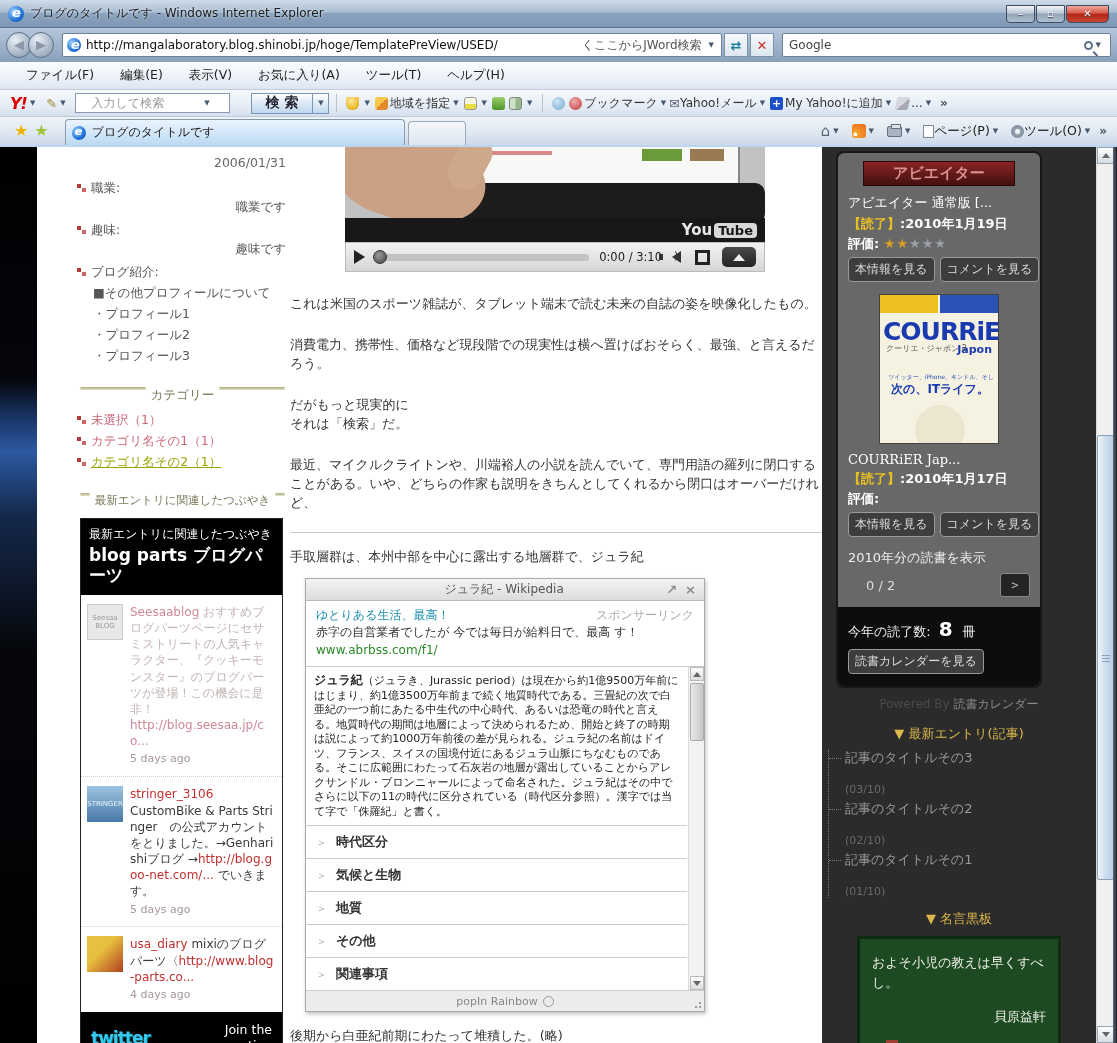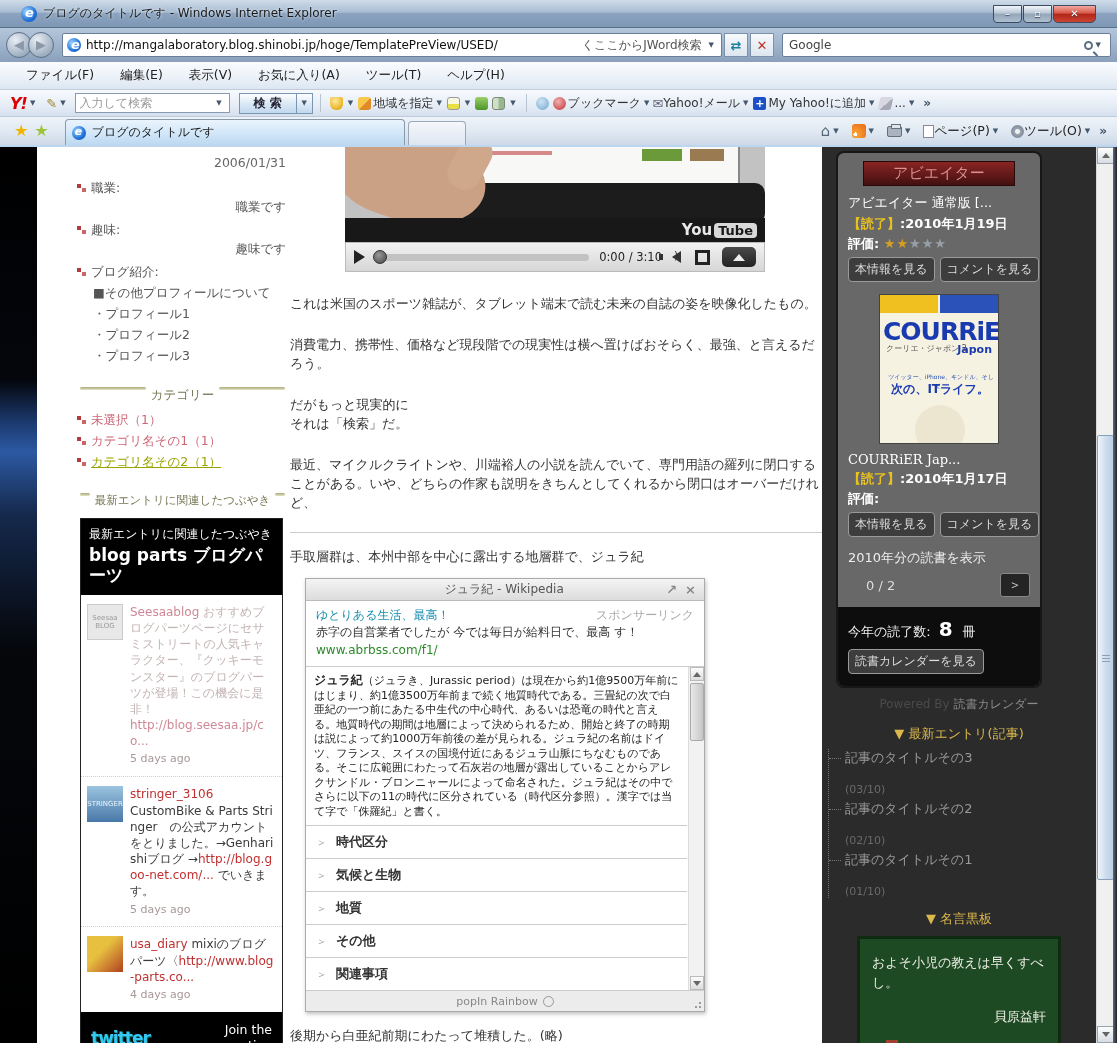--- a/index.html
+++ b/index.html
@@ -2,21 +2,21 @@
 <html><head>
 <meta charset="utf-8">
 <style>
   * { margin:0; padding:0; box-sizing:border-box; }
   html,body { width:1117px; height:1043px; overflow:hidden; font-family:"DejaVu Sans",sans-serif; }
   body { position:relative; background:#fff; }
 
   
   .titlebar { position:absolute; left:0; top:0; width:1117px; height:28px;
     background:linear-gradient(180deg,#cfdce9 0%,#a8bcd2 45%,#8ba3bf 50%,#7e97b5 100%);
-    border-bottom:1px solid #5a718c; display:flex; align-items:center; padding:0 21px; }
+    border-bottom:1px solid #5a718c; display:flex; align-items:center; padding:0 8px; }
   .ie-icon { width:16px; height:16px; border-radius:8px;
     background:radial-gradient(circle at 35% 35%,#9fd4ff,#1f71d8 60%,#0d4ea8); position:relative; flex:0 0 16px; }
   .ie-icon::after { content:"e"; position:absolute; left:4px; top:-1px; color:#fff; font-size:13px; font-weight:bold; font-style:italic; }
   .title-text { margin-left:6px; font-size:12px; color:#1b1b1b; text-shadow:0 0 3px #e8f2fb; white-space:nowrap; }
   .winbtns { margin-left:auto; display:flex; }
   .winbtn { width:29px; height:18px; border:1px solid #3c4c5e; border-radius:0 0 4px 4px; margin-left:1px;
     background:linear-gradient(180deg,#f2f6fa,#b9c6d4 45%,#94a5b8 50%,#aebfd0); color:#fff; font-size:10px;
     display:flex; align-items:center; justify-content:center; text-shadow:0 1px 1px #334; }
   .winbtn.close { width:43px; background:linear-gradient(180deg,#f0a8a0,#d85848 45%,#b02618 50%,#cc4434); border-radius:0 0 5px 5px; font-weight:bold; }
 
@@ -44,24 +44,24 @@
     background:linear-gradient(180deg,#fafcfe 0%,#eef3f9 50%,#dce6f2 100%); border-bottom:1px solid #c3ccd8;
     display:flex; align-items:center; padding-left:26px; }
   .menu-item { font-size:12.5px; color:#222; margin-right:26px; }
 
   .yahoobar { position:absolute; left:0; top:90px; width:1117px; height:27px;
     background:linear-gradient(180deg,#f7fafd 0%,#e6edf6 60%,#d5e0ee 100%); border-bottom:1px solid #bfcad8;
     display:flex; align-items:center; padding-left:10px; font-size:12px; color:#333; white-space:nowrap; overflow:hidden; }
   .ylogo { color:#d00; font-weight:bold; font-style:italic; font-size:16px; letter-spacing:-1px; }
   .pencil { color:#a08a30; font-size:13px; margin-left:8px; }
   .y-input { width:155px; height:20px; background:#fff; border:1px solid #8a9ab0; font-size:12px; color:#999;
-    display:flex; align-items:center; padding:0 4px; margin-left:6px; }
+    display:flex; align-items:center; padding:0 16px; margin-left:6px; }
   .y-input .dd { margin-left:auto; }
   .ybtn { height:21px; padding:0 14px; background:linear-gradient(180deg,#fdfefe,#d8e7f5 55%,#c2d8ee); border:1px solid #7a96b5;
-    font-size:12px; font-weight:bold; color:#223; display:flex; align-items:center; margin-left:9px; }
+    font-size:14px; font-weight:bold; color:#223; display:flex; align-items:center; margin-left:21px; }
   .ybtn-dd { height:21px; width:16px; background:linear-gradient(180deg,#fdfefe,#c2d8ee); border:1px solid #7a96b5; border-left:0;
     display:flex; align-items:center; justify-content:center; }
   .vsep { width:1px; height:18px; background:#b8c4d2; margin:0 7px; }
   .ico { display:inline-block; width:13px; height:13px; border-radius:3px; margin:0 2px; }
   .ico-shield { background:radial-gradient(circle at 40% 30%,#ffe9a0,#e8b420 70%,#a87808); border-radius:2px 2px 6px 6px; }
   .ico-flag { background:linear-gradient(135deg,#f6c84c 50%,#e08a28 50%); }
   .ico-marker { background:linear-gradient(180deg,#f8f8e0 55%,#e8e040 55%); border:1px solid #999; }
   .ico-arrow { background:linear-gradient(180deg,#9cd06a,#4c9428); }
   .ico-book { background:linear-gradient(90deg,#cfe0c8 48%,#9ab890 52%); border:1px solid #7a8a74; }
   .ico-globe { background:radial-gradient(circle at 40% 35%,#cfe4f4,#6fa6cc); border-radius:50%; }
@@ -191,21 +191,21 @@
   .pp-footer { border-top:1px solid #ccc; background:#ececec; height:21px; display:flex; align-items:center; justify-content:center; font-size:11px; color:#888; position:relative; }
   .pp-gear { display:inline-block; width:11px; height:11px; border:1px solid #999; border-radius:50%; margin-left:5px; position:relative; }
   .pp-grip { position:absolute; right:2px; bottom:2px; width:8px; height:8px;
     background:radial-gradient(circle 1px at 2px 6px,#999 1px,transparent 1.5px),radial-gradient(circle 1px at 6px 6px,#999 1px,transparent 1.5px),radial-gradient(circle 1px at 6px 2px,#999 1px,transparent 1.5px); }
 
   
   .rightcol { position:absolute; left:822px; top:0; width:274px; height:896px; background:#2b2b2b; color:#ddd; font-size:13px; }
   .bookwidget { margin:4px auto 0 14px; width:206px; border:2px solid #171717; border-radius:8px; overflow:hidden; background:#686868; }
   .bw-inner { padding:8px 10px 10px 10px; }
   .banner { width:152px; height:25px; margin:0 auto; background:linear-gradient(180deg,#8a2424,#431010);
-    border:1px solid #2a0808; display:flex; align-items:center; justify-content:center; color:#d89090; font-weight:normal; font-size:15px; }
+    border:1px solid #2a0808; display:flex; align-items:center; justify-content:center; color:#d89090; font-weight:bold; font-size:15px; }
   .bk-title { color:#fff; margin-top:8px; font-size:13px; }
   .bk-read { margin-top:3px; font-weight:bold; font-size:13px; color:#fff; }
   .read-label { color:#e8c020; }
   .bk-rating { margin-top:2px; color:#fff; font-weight:bold; }
   .stars-on { color:#d8a020; letter-spacing:1px; }
   .stars-off { color:#9aa0a8; letter-spacing:1px; }
   .bk-btns { display:flex; margin-top:4px; }
   .gbtn { background:#3d3d3d; border:1px solid #9a9a9a; border-radius:4px; color:#ddd; font-size:12px; padding:3px 6px; margin-right:5px; white-space:nowrap; }
   .cover { width:120px; height:150px; margin:12px auto 0 auto; background:#f6f2e2; position:relative; overflow:hidden; border:1px solid #444; }
   .cov-yellow { position:absolute; left:0; top:0; width:58px; height:18px; background:#f0c020; font-size:5px; color:#b02020; padding:2px; line-height:1.3; }

